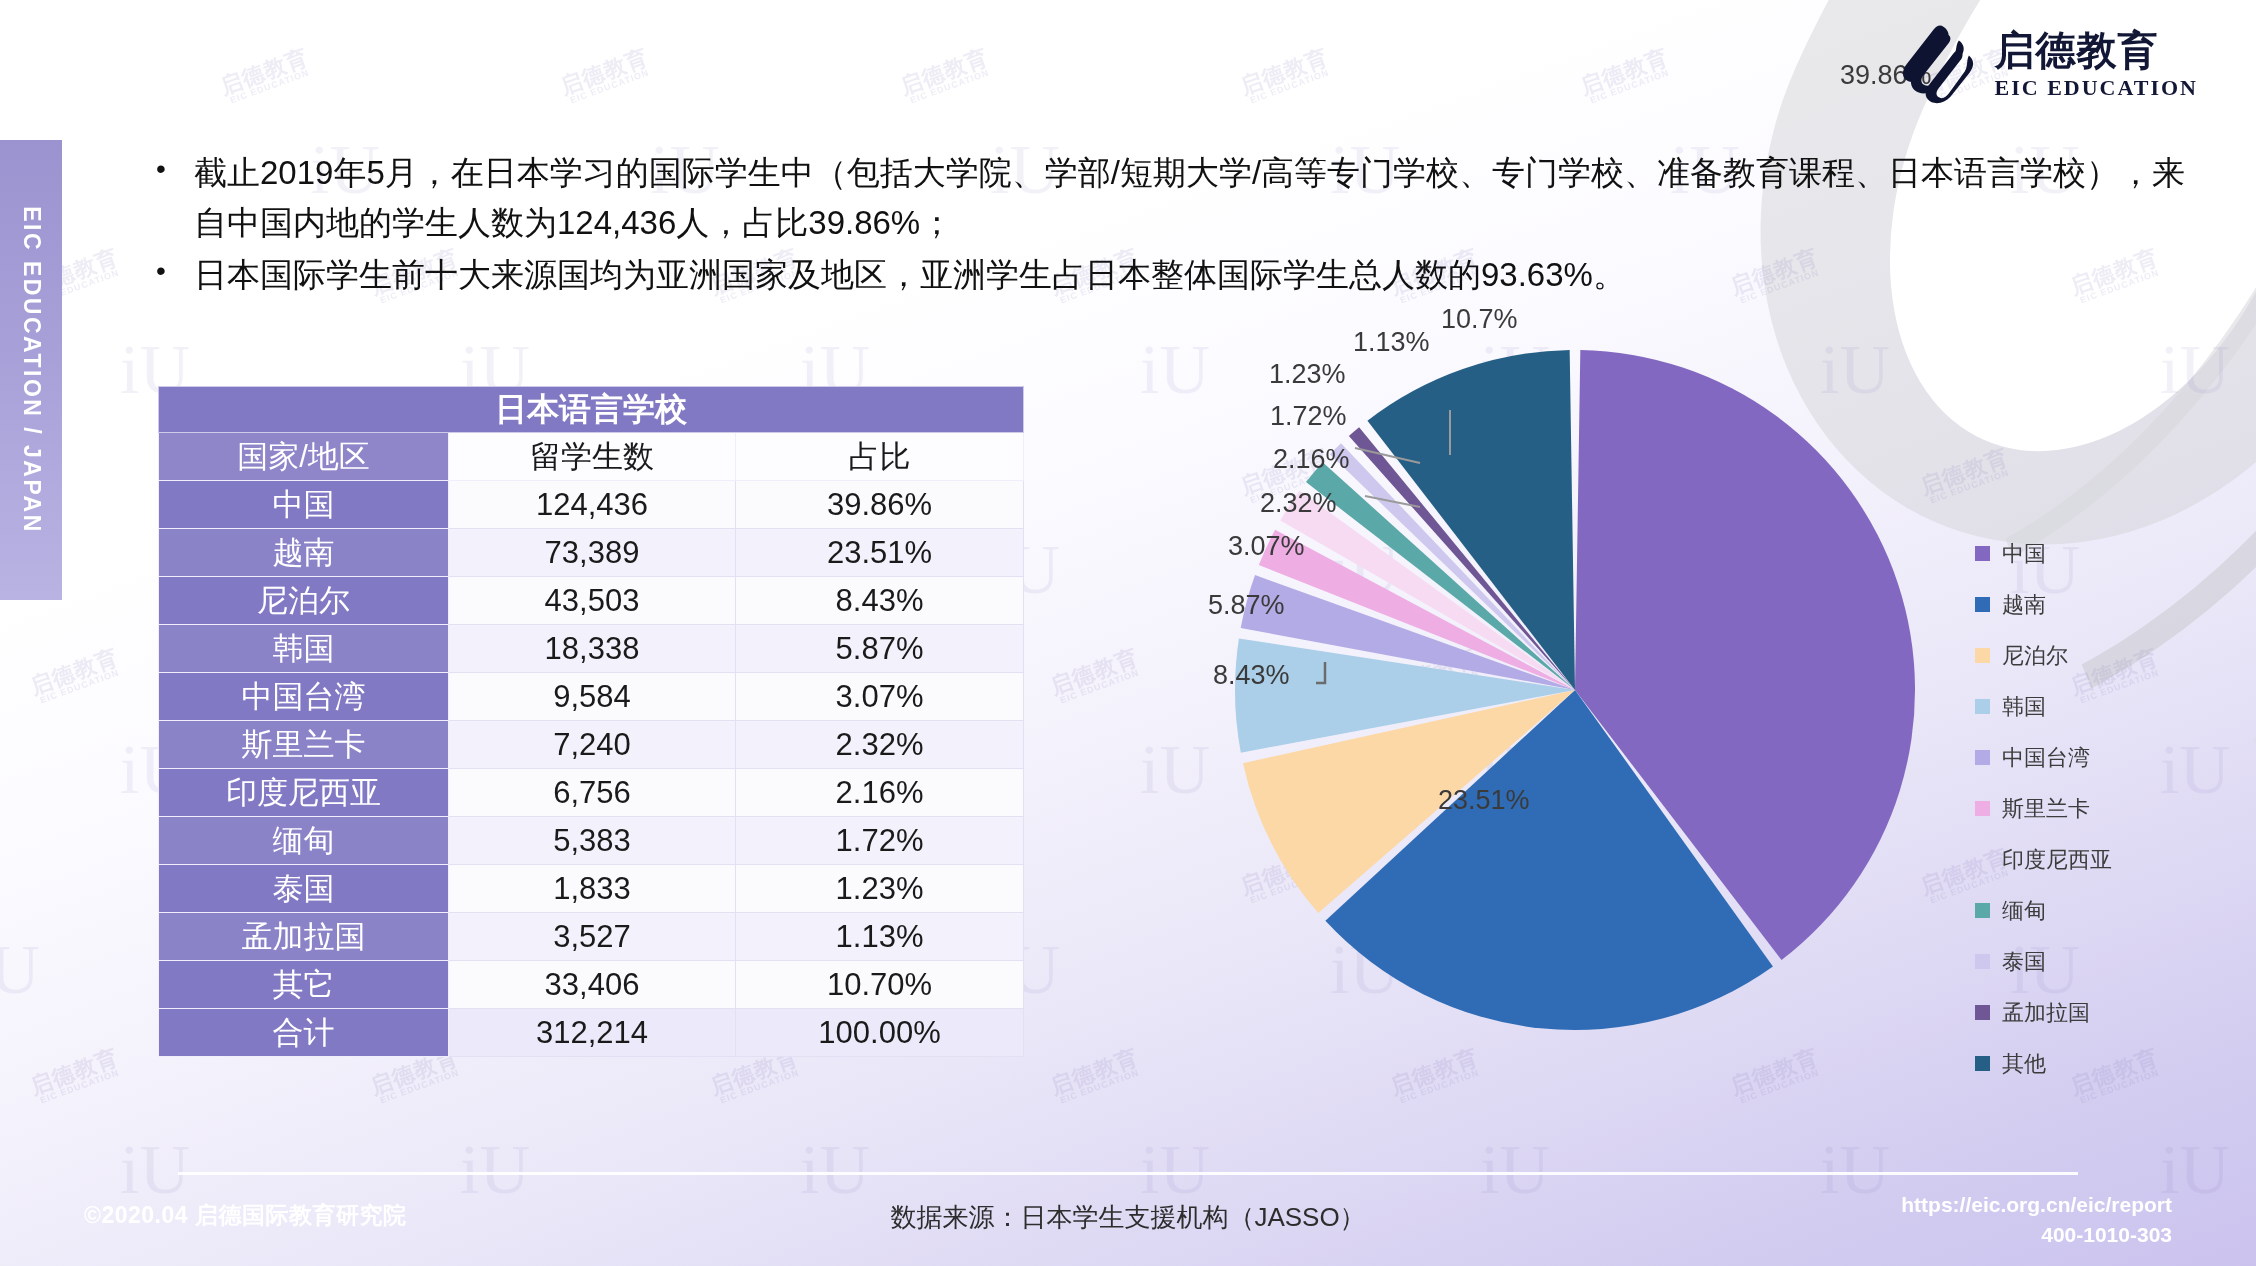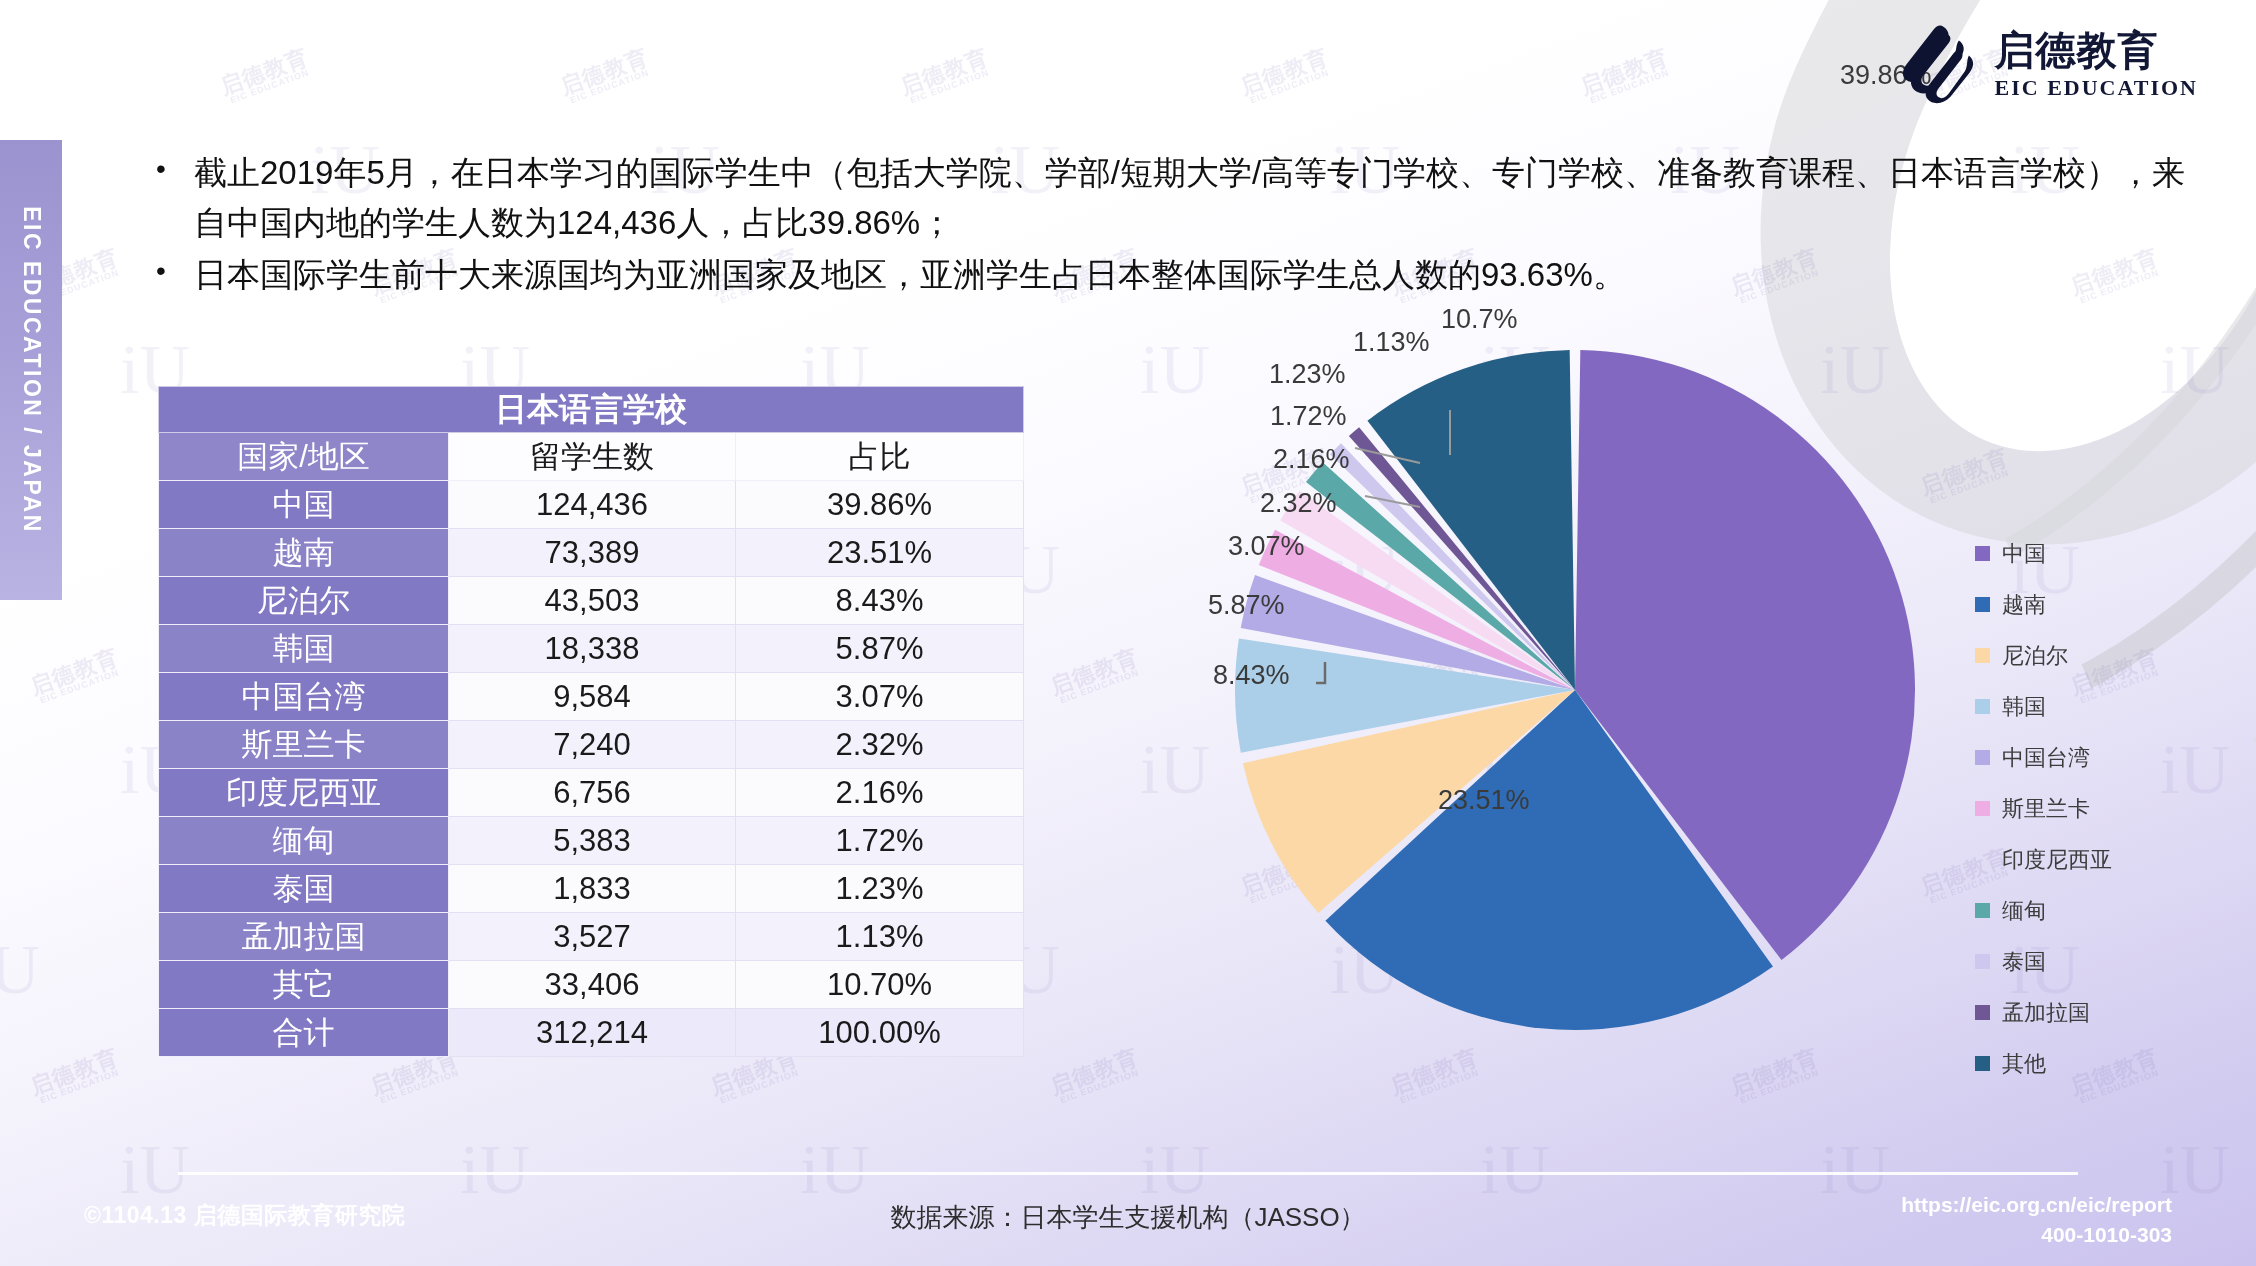--- a/index.html
+++ b/index.html
@@ -612,20 +612,20 @@
         <span>孟加拉国</span>
       </div>
       <div class="lg-row">
         <span class="lg-sw" style="background: rgb(38, 95, 133);"></span>
         <span>其他</span>
       </div>
     </div>
 
   <div id="footer">
     <div class="rule"></div>
-    <div id="copyright">©1104.13 启德国际教育研究院</div>
+    <div id="copyright">©2020.04 启德国际教育研究院</div>
     <div id="source">数据来源：日本学生支援机构（JASSO）</div>
     <div id="contact">
       <div>https://eic.org.cn/eic/report</div>
       <div>400-1010-303</div>
     </div>
   </div>
 </div>
 
 </body></html>

